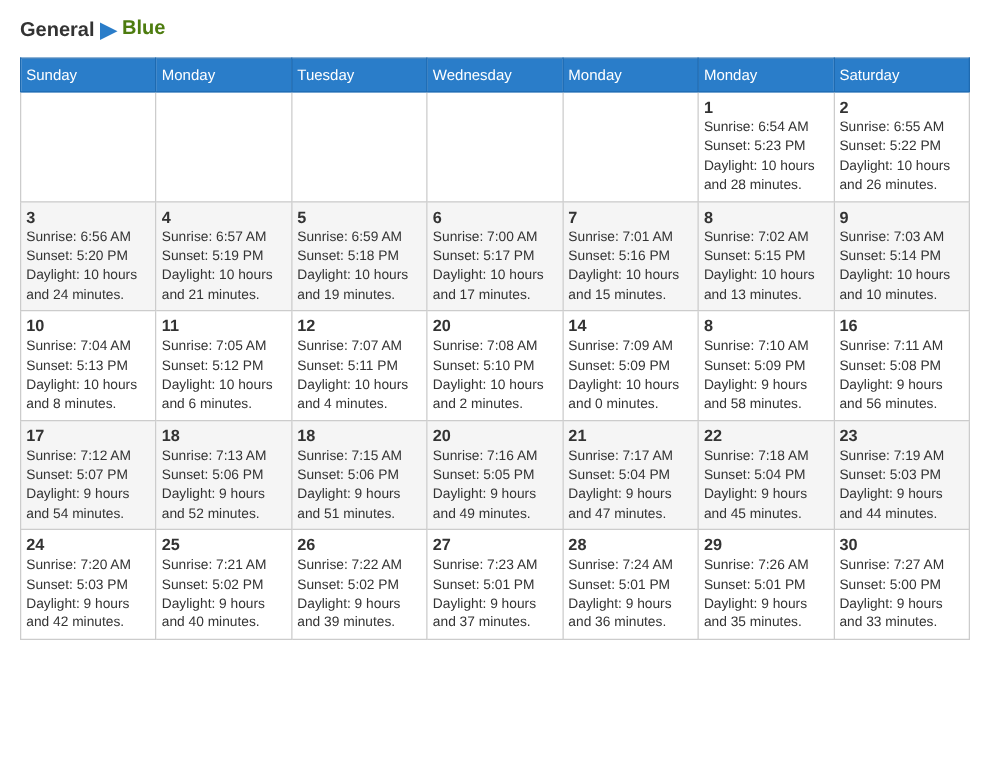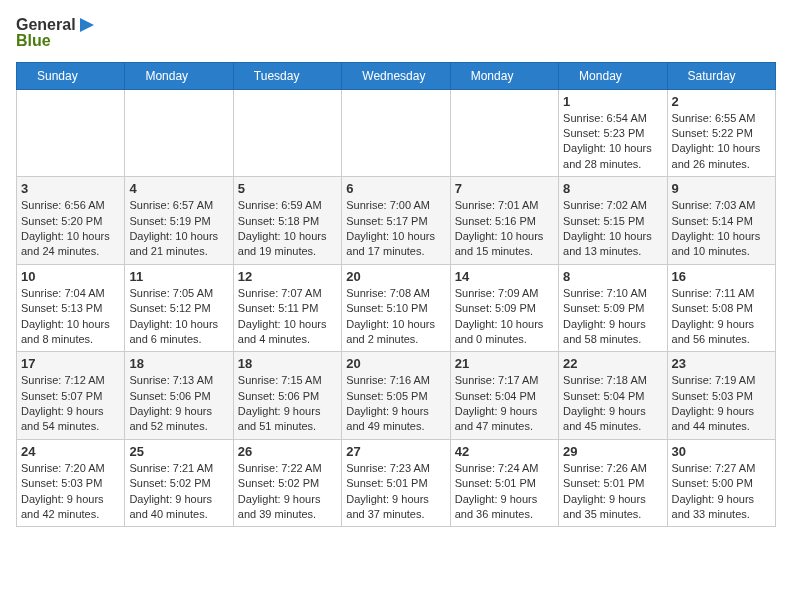--- a/index.html
+++ b/index.html
@@ -34,21 +34,21 @@
       color: #555;
     }
     .calendar {
       width: 100%;
       border-collapse: collapse;
       font-size: 11px;
     }
     .calendar th {
       background: #2a7dc9;
       color: #fff;
-      padding: 6px 20px;
+      padding: 6px 4px;
       text-align: left;
       font-size: 12px;
       font-weight: normal;
       border: 1px solid #1e6ab0;
     }
     .calendar td {
       border: 1px solid #ccc;
       vertical-align: top;
       padding: 4px;
       width: 108px;
@@ -72,21 +72,21 @@
     }
     .empty-cell {
       background: #fff !important;
     }
   </style>
 </head>
 <body>
 
 <div class="header">
   <div class="logo">
-  <div style="display:flex;flex-direction:column;line-height:1.1;">
+  <div style="display:flex;flex-direction:row;line-height:1.1;">
     <div style="display:flex;align-items:center;">
       <span style="font-size:16px;font-weight:bold;color:#333;">General</span>
       <svg width="22" height="18" viewBox="0 0 22 18">
         <polygon points="4,2 18,9 4,16" fill="#2a7dc9"></polygon>
       </svg>
     </div>
     <span style="font-size:16px;font-weight:bold;color:#4d7c0f;margin-top:-2px;">Blue</span>
   </div>
 </div>
   <div class="title-block">
@@ -224,21 +224,21 @@
         </td>
         <td>
           <span class="day-num">26</span>
           <div class="day-info">Sunrise: 7:22 AM<br>Sunset: 5:02 PM<br>Daylight: 9 hours and 39 minutes.</div>
         </td>
         <td>
           <span class="day-num">27</span>
           <div class="day-info">Sunrise: 7:23 AM<br>Sunset: 5:01 PM<br>Daylight: 9 hours and 37 minutes.</div>
         </td>
         <td>
-          <span class="day-num">42</span>
+          <span class="day-num">28</span>
           <div class="day-info">Sunrise: 7:24 AM<br>Sunset: 5:01 PM<br>Daylight: 9 hours and 36 minutes.</div>
         </td>
         <td>
           <span class="day-num">29</span>
           <div class="day-info">Sunrise: 7:26 AM<br>Sunset: 5:01 PM<br>Daylight: 9 hours and 35 minutes.</div>
         </td>
         <td>
           <span class="day-num">30</span>
           <div class="day-info">Sunrise: 7:27 AM<br>Sunset: 5:00 PM<br>Daylight: 9 hours and 33 minutes.</div>
         </td>

